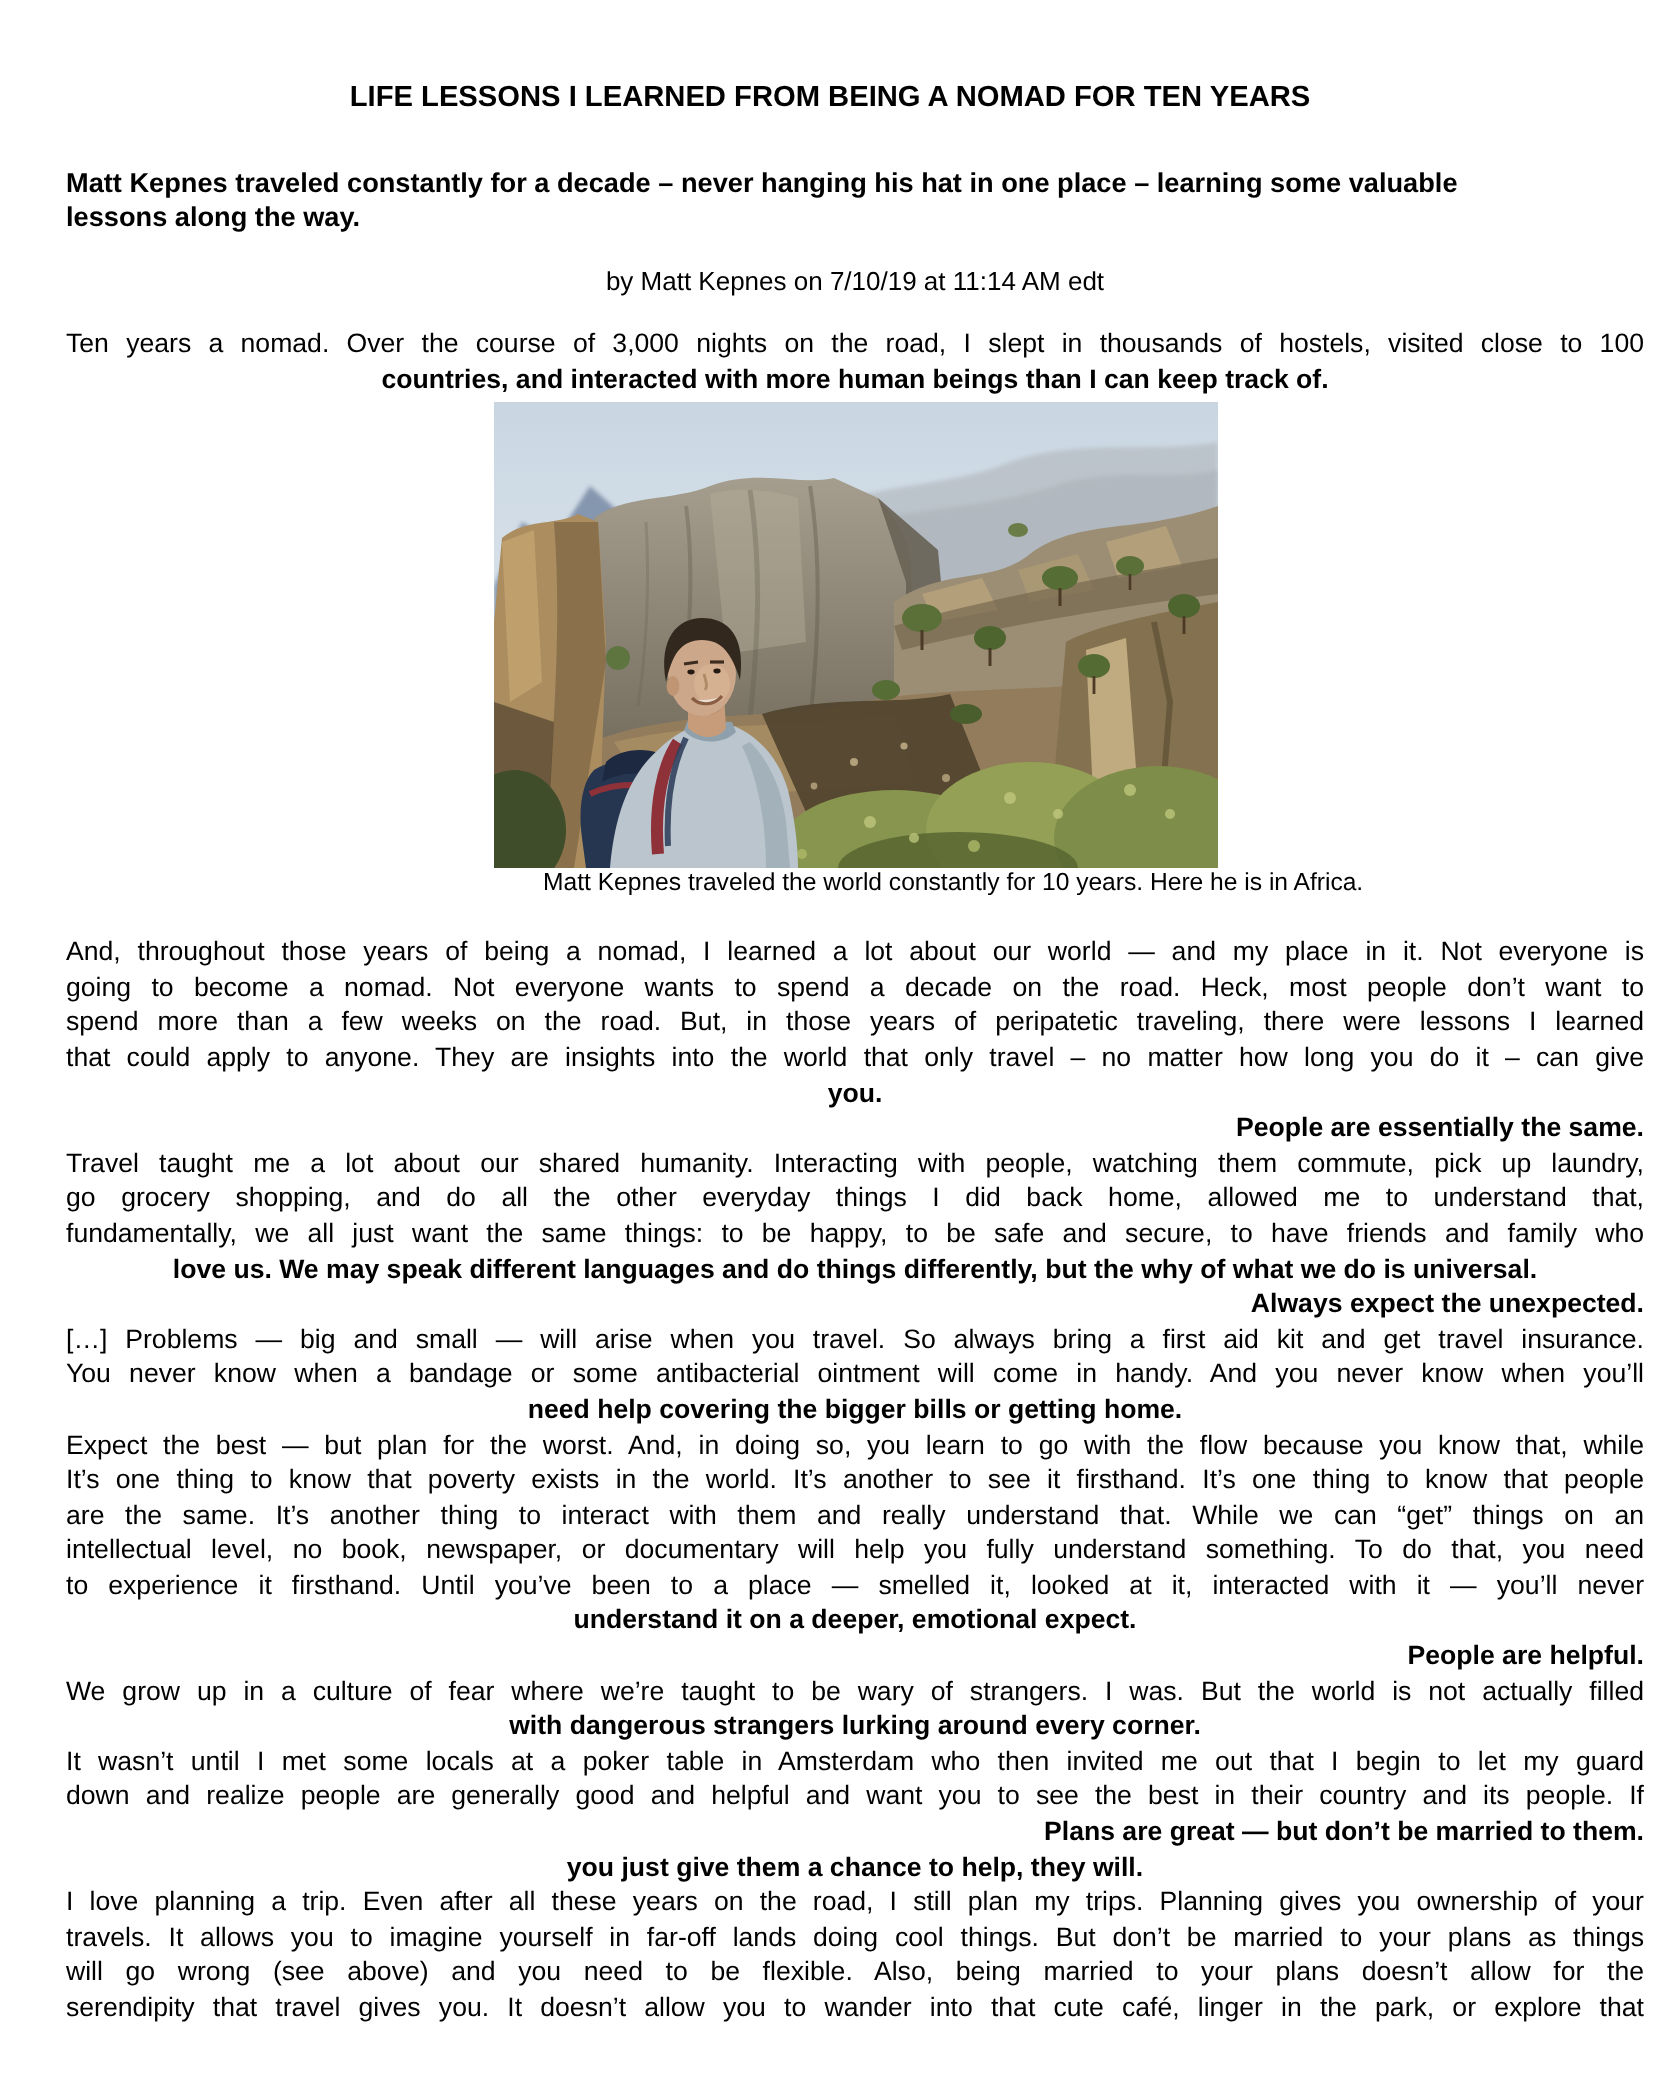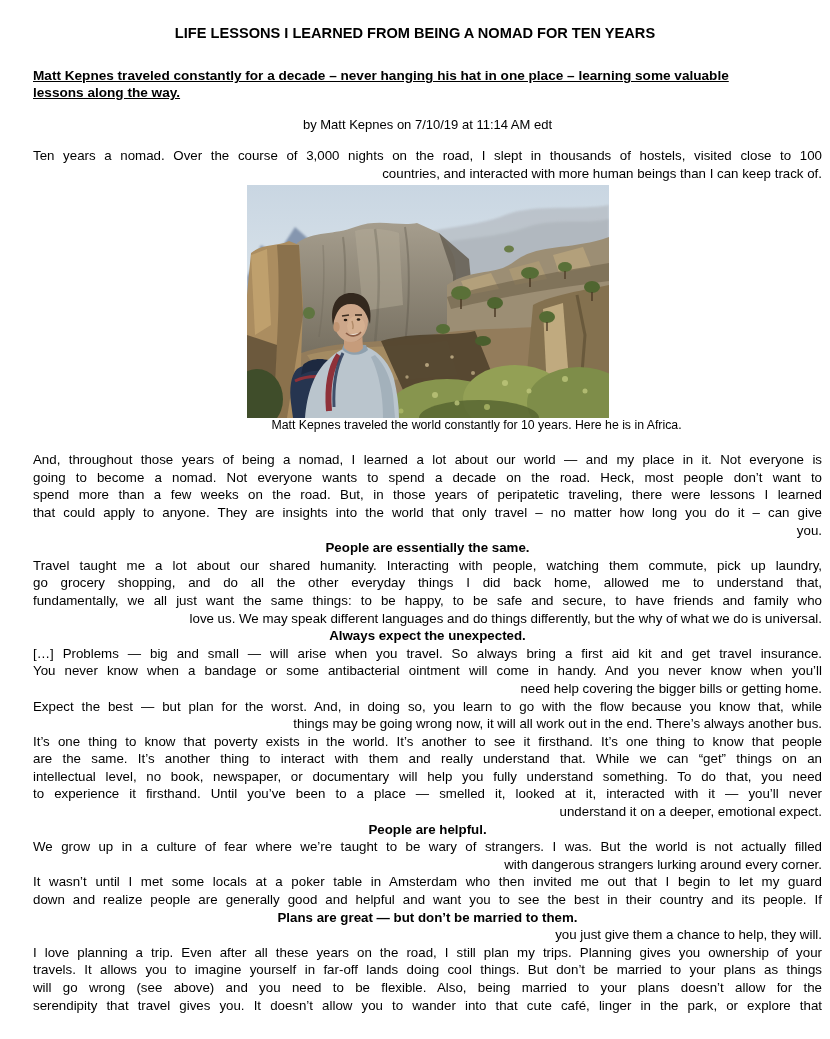--- a/index.html
+++ b/index.html
@@ -2,42 +2,42 @@
 <html><head>
 <meta charset="utf-8">
 <style>
   * { margin: 0; padding: 0; box-sizing: border-box; }
   html, body { background: #ffffff; }
   body {
     width: 830px; height: 1039px; overflow: hidden;
     font-family: "Liberation Sans", sans-serif;
     color: #000000;
   }
-  .page { padding: 26px 8px 0 8px; }
+  .page { padding: 42px 8px 0 8px; }
   .title {
     text-align: center; font-weight: bold; font-size: 14.6px; line-height: 15px;
   }
   .intro {
     margin: 26px 0 0 25px; width: 789px;
-    font-weight: bold; font-size: 13.6px; line-height: 17px; text-decoration: underline;
+    font-weight: bold; font-size: 13.6px; line-height: 17px;
   }
   .byline {
     margin: 15px 0 0 25px; width: 789px;
     text-align: center; font-size: 13px; line-height: 17px;
   }
   .passage { margin: 14px 0 0 25px; width: 789px; font-size: 13.3px; }
   .pline { position: relative; height: 17.6px; line-height: 17.6px; overflow: hidden; }
   .lnum {
     position: absolute; left: -26px; top: 0; width: 21px;
     text-align: right; font-size: 13.3px;
   }
   .ltxt { display: block; }
   .just .ltxt { text-align: justify; text-align-last: justify; }
-  .left .ltxt { text-align: right; }
-  .head .ltxt { font-weight: bold; text-align: center; }
+  .left .ltxt { text-align: center; font-weight: bold; }
+  .head .ltxt { font-weight: bold; text-align: right; }
   .fig { margin: 3px auto 0 auto; width: 362px; text-align: center; }
   .fig svg { display: block; width: 362px; height: 233px; }
   .caption { font-size: 12.3px; line-height: 15px; text-align: center; white-space: nowrap; margin-left: 25px; }
   .part2 { margin-top: 18px; }
 </style>
 </head>
 <body>
 
 <div class="page">
   <div class="title">LIFE LESSONS I LEARNED FROM BEING A NOMAD FOR TEN YEARS</div>
@@ -213,24 +213,20 @@
           <span class="ltxt">You never know when a bandage or some antibacterial ointment will come in handy. And you never know when you’ll</span>
         </div>
         <div class="pline left">
           <span class="lnum"></span>
           <span class="ltxt">need help covering the bigger bills or getting home.</span>
         </div>
         <div class="pline just">
           <span class="lnum"></span>
           <span class="ltxt">Expect the best — but plan for the worst. And, in doing so, you learn to go with the flow because you know that, while</span>
         </div>
-        <div class="pline left">
-          <span class="lnum"></span>
-          <span class="ltxt">things may be going wrong now, it will all work out in the end. There’s always another bus.</span>
-        </div>
         <div class="pline just">
           <span class="ltxt">It’s one thing to know that poverty exists in the world. It’s another to see it firsthand. It’s one thing to know that people</span>
         </div>
         <div class="pline just">
           <span class="lnum"></span>
           <span class="ltxt">are the same. It’s another thing to interact with them and really understand that. While we can “get” things on an</span>
         </div>
         <div class="pline just">
           <span class="lnum"></span>
           <span class="ltxt">intellectual level, no book, newspaper, or documentary will help you fully understand something. To do that, you need</span>

